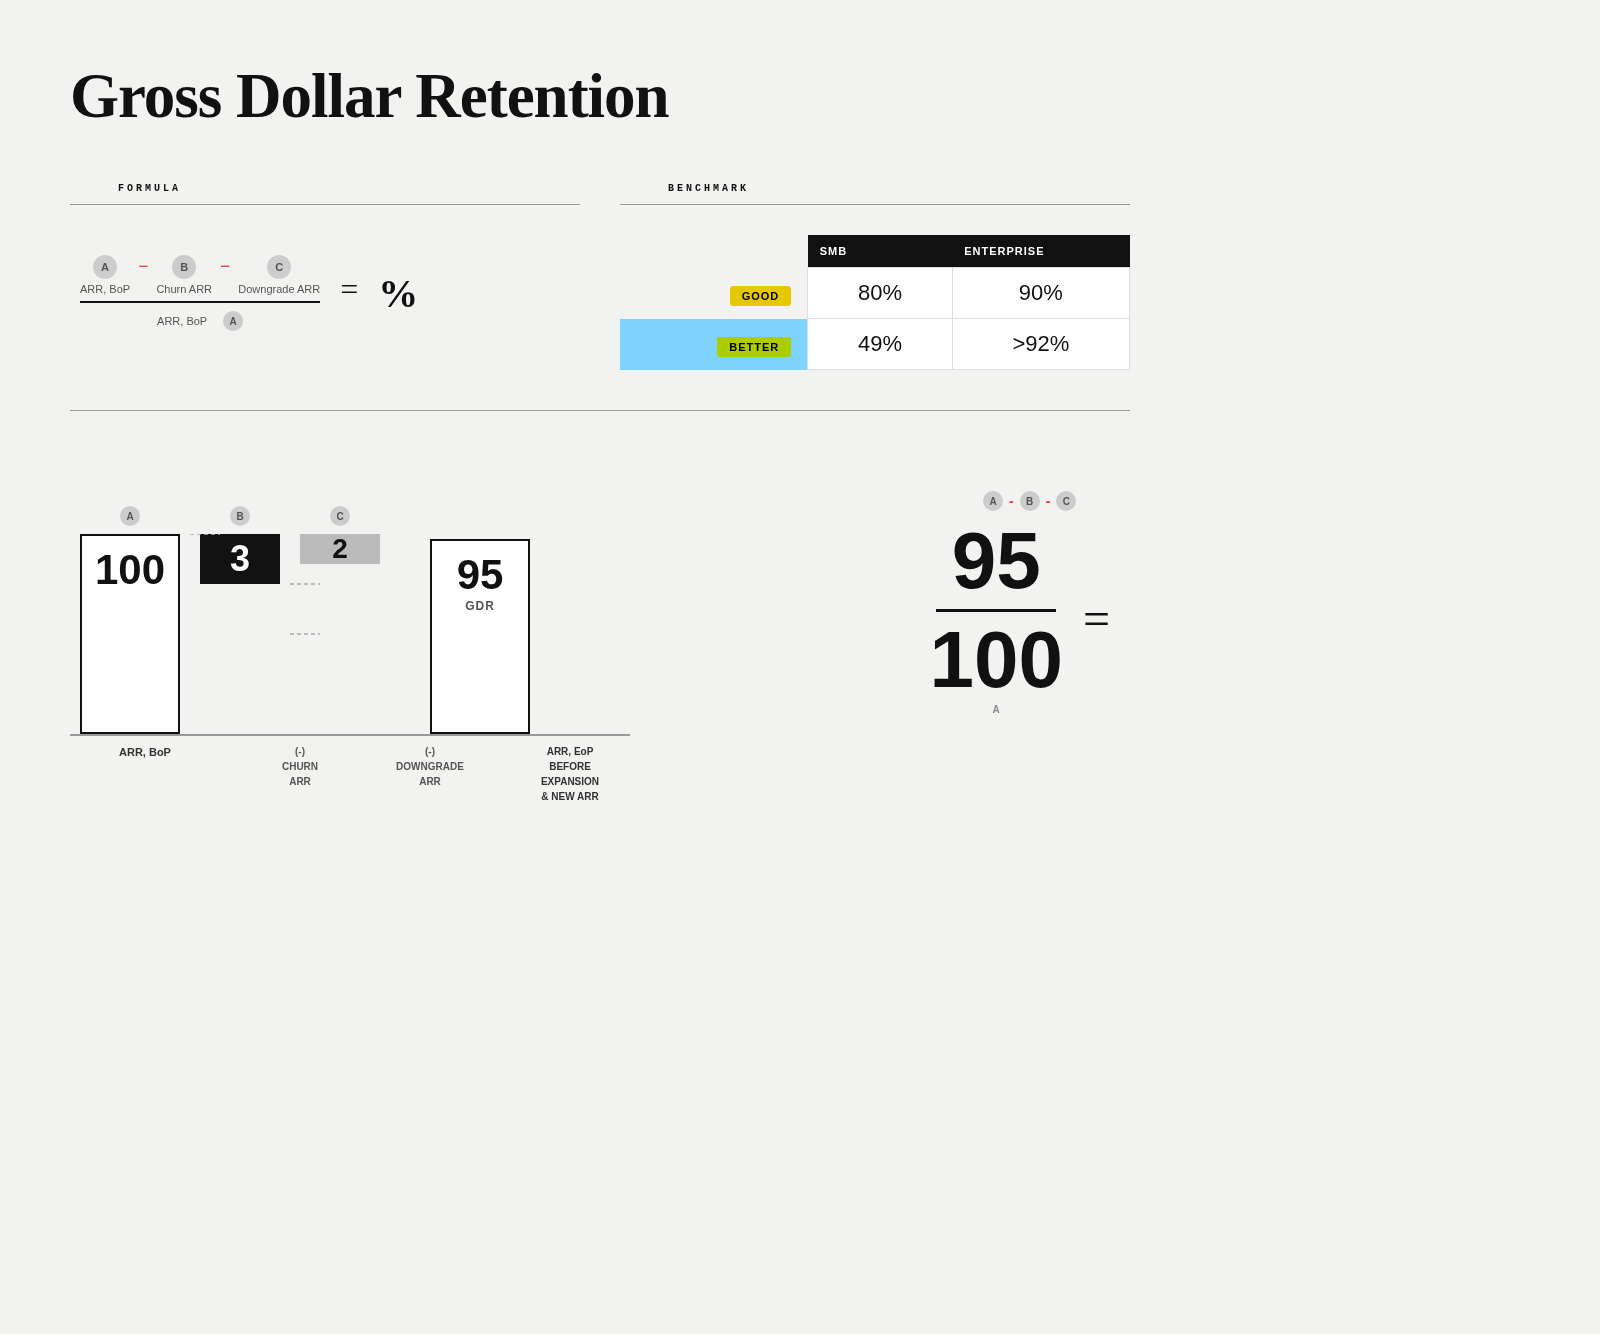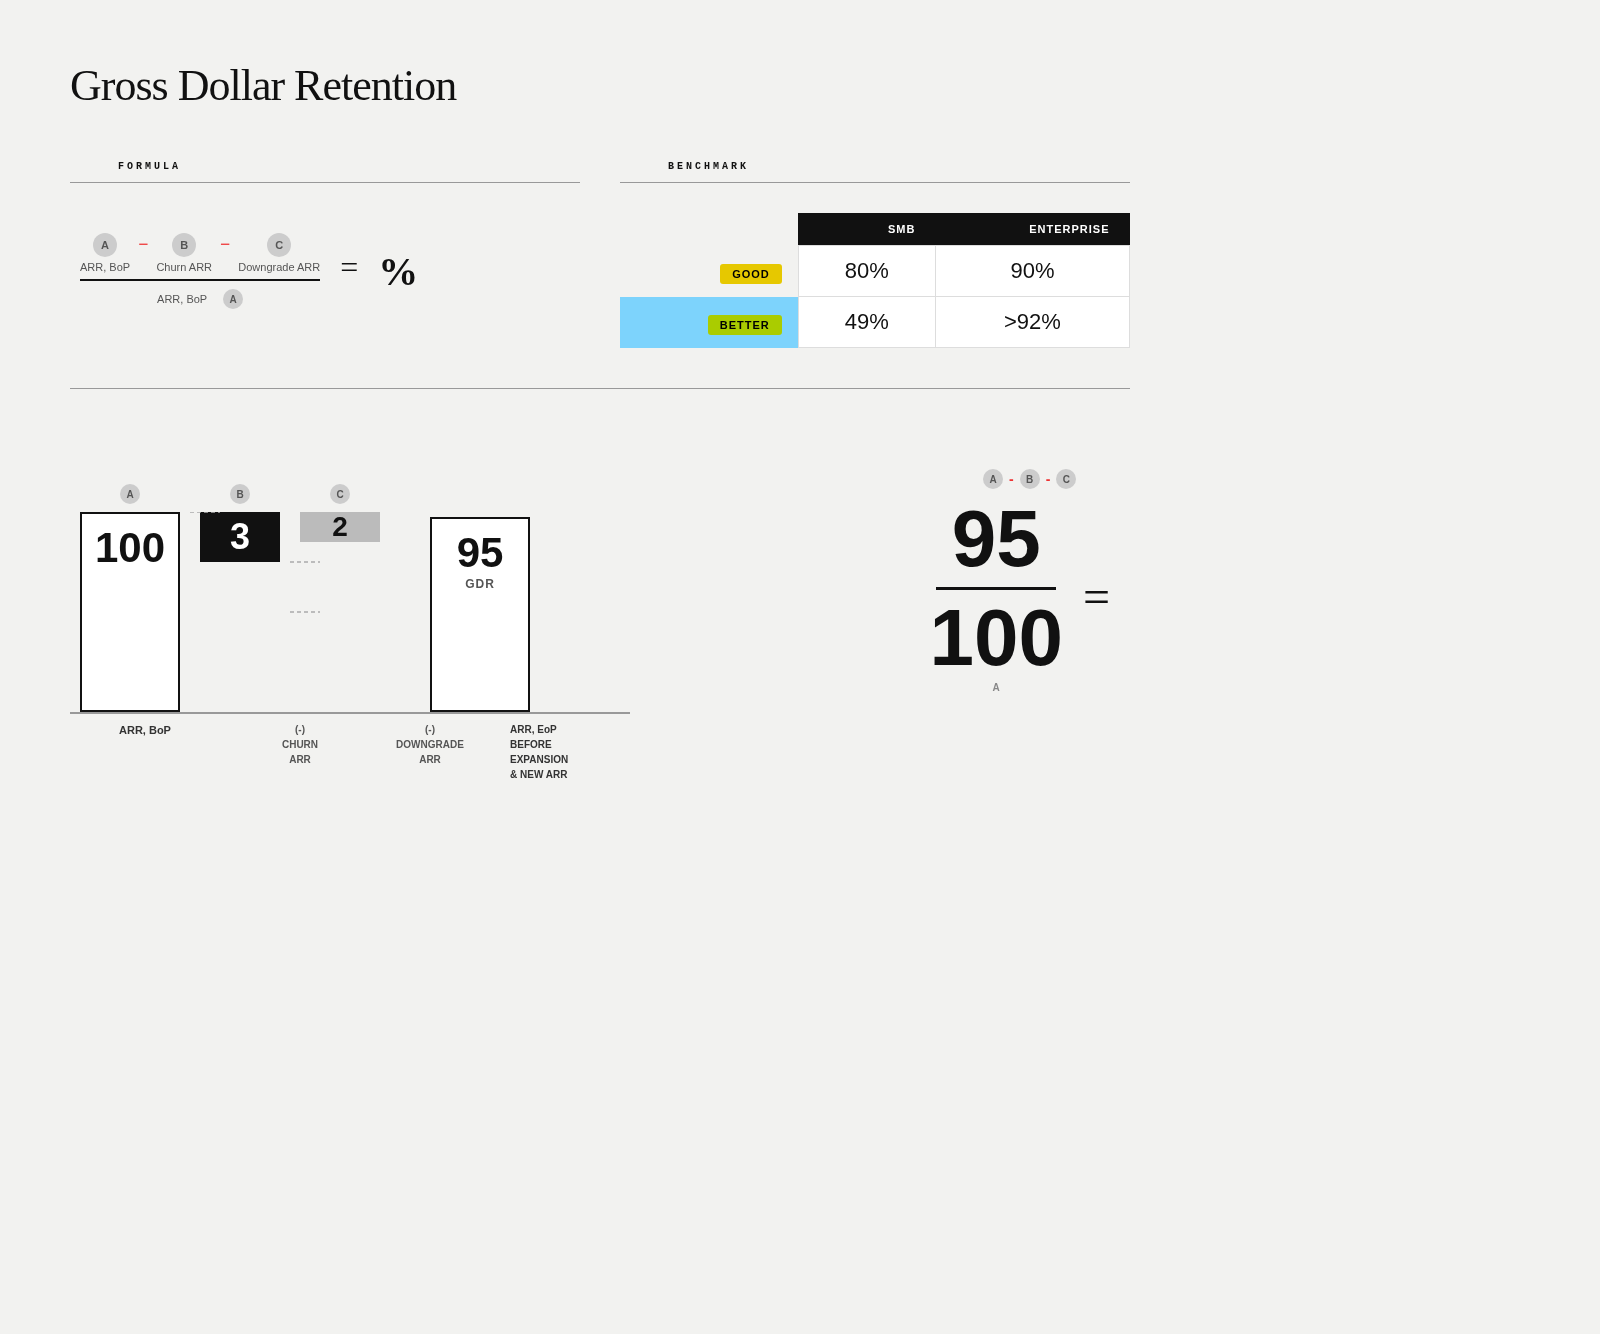--- a/index.html
+++ b/index.html
@@ -5,22 +5,22 @@
     * { box-sizing: border-box; margin: 0; padding: 0; }
     body {
       background: #f2f2f0;
       font-family: 'Georgia', 'Times New Roman', serif;
       color: #111;
       width: 1200px;
       min-height: 1000px;
       padding: 60px 70px;
     }
     .page-title {
-      font-size: 44px;
-      font-weight: 400;
+      font-size: 63px;
+      font-weight: 700;
       letter-spacing: -1px;
       margin-bottom: 50px;
     }
     .two-col {
       display: flex;
       gap: 40px;
       margin-bottom: 40px;
     }
     .section-label {
       font-family: Liberation Mono, monospace;
@@ -120,22 +120,22 @@
     .benchmark-table {
       width: 100%;
       border-collapse: collapse;
       font-family: 'Arial', sans-serif;
     }
     .benchmark-table th {
       background: #111;
       color: #fff;
       font-size: 11px;
       letter-spacing: 1px;
-      padding: 10px 20px;
-      text-align: right;
+      padding: 10px 12px;
+      text-align: left;
     }
     .benchmark-table td {
       border: 1px solid #ddd;
       padding: 12px 20px;
       text-align: center;
       background: #fff;
       font-size: 22px;
       font-weight: 400;
     }
     .rating-badge {
@@ -365,21 +365,21 @@
 
       <div style="border-top:2px solid #999; width:560px; margin-left:0;"></div>
 
       <div style="display:flex; gap:0; margin-top:8px;">
         <div style="width:150px; text-align:center; font-family:Arial,sans-serif; font-size:11px; font-weight:700; color:#333; line-height:1.5;">ARR, BoP</div>
         <div style="width:30px;"></div>
         <div style="width:100px; text-align:center; font-family:Arial,sans-serif; font-size:10px; font-weight:700; color:#555; line-height:1.5;">(-)<br>CHURN<br>ARR</div>
         <div style="width:30px;"></div>
         <div style="width:100px; text-align:center; font-family:Arial,sans-serif; font-size:10px; font-weight:700; color:#555; line-height:1.5;">(-)<br>DOWNGRADE<br>ARR</div>
         <div style="width:30px;"></div>
-        <div style="width:120px; font-family:Arial,sans-serif; font-size:10px; font-weight:700; color:#333; line-height:1.5;">ARR, EoP<br>BEFORE<br>EXPANSION<br>&amp; NEW ARR</div>
+        <div style="width:120px; text-align:center; font-family:Arial,sans-serif; font-size:10px; font-weight:700; color:#333; line-height:1.5;">ARR, EoP<br>BEFORE<br>EXPANSION<br>&amp; NEW ARR</div>
       </div>
     </div>
 
     <div class="result-area">
       <div class="result-badges">
         <span class="badge badge-small">A</span>
         <span style="color:#e33; font-weight:700;">-</span>
         <span class="badge badge-small">B</span>
         <span style="color:#e33; font-weight:700;">-</span>
         <span class="badge badge-small">C</span>

